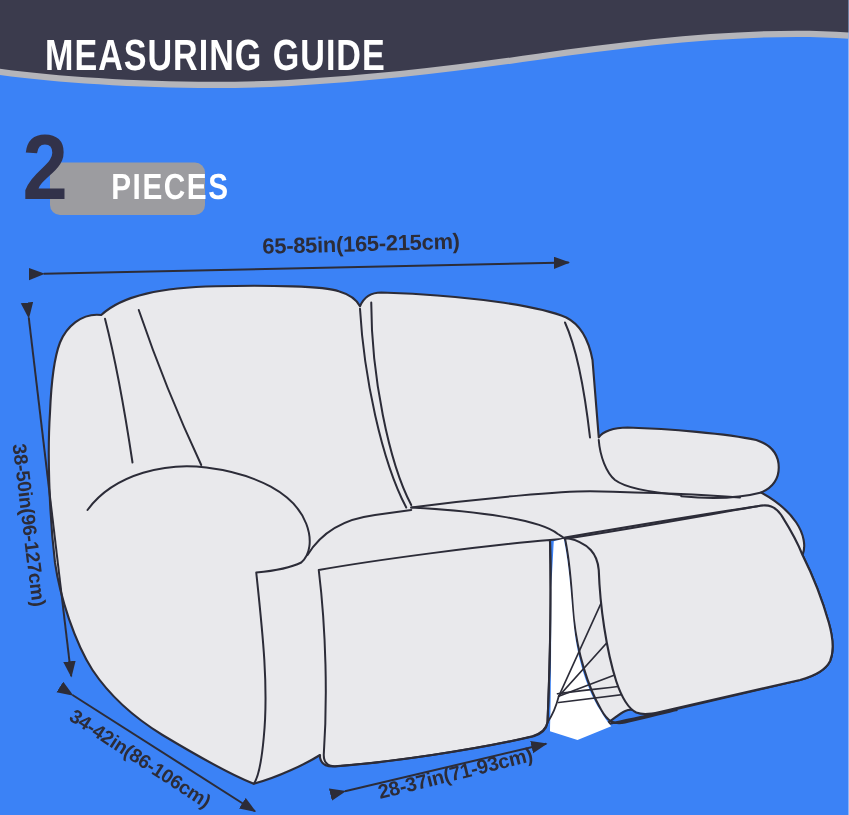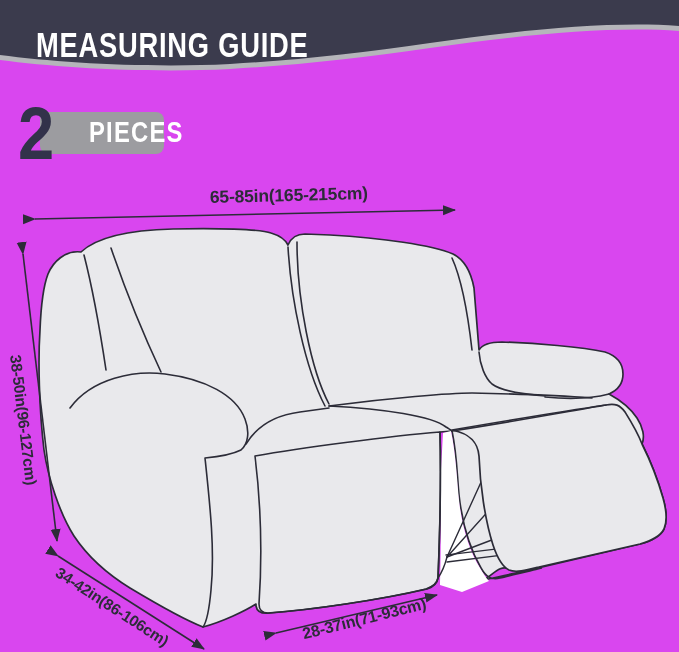--- a/index.html
+++ b/index.html
@@ -1,28 +1,28 @@
 <!DOCTYPE html>
 <html><head>
 <meta charset="utf-8">
 <style>
   html,body{margin:0;padding:0;background:#ffffff;}
   .stage{
-    position:relative;width:679px;height:652px;overflow:hidden;background:#d946ef;
+    position:relative;width:679px;height:652px;overflow:hidden;background:#3b82f6;
     font-family:"Liberation Sans",sans-serif;
   }
   .header-svg{position:absolute;left:0;top:0;display:block;}
   .header-title{
     position:absolute;left:36px;top:25px;
     color:#ffffff;font-size:35px;font-weight:bold;letter-spacing:1px;
     transform:scaleX(0.78);transform-origin:left top;white-space:nowrap;
   }
   .badge{position:absolute;left:16px;top:100px;width:220px;height:75px;}
   .badge-rect{
-    position:absolute;left:24px;top:12px;width:124px;height:42px;
+    position:absolute;left:24px;top:30px;width:124px;height:42px;
     background:#9c9ca0;border-radius:8px;
   }
   .badge-label{
     position:absolute;left:49px;top:4px;color:#ffffff;font-size:29px;font-weight:bold;
     letter-spacing:1.5px;transform:scaleX(0.82);transform-origin:left top;white-space:nowrap;
   }
   .badge-number{
     position:absolute;left:2px;top:0px;color:#32324a;font-size:74px;line-height:68px;
     font-weight:bold;transform:scaleX(0.88);transform-origin:left top;
   }

